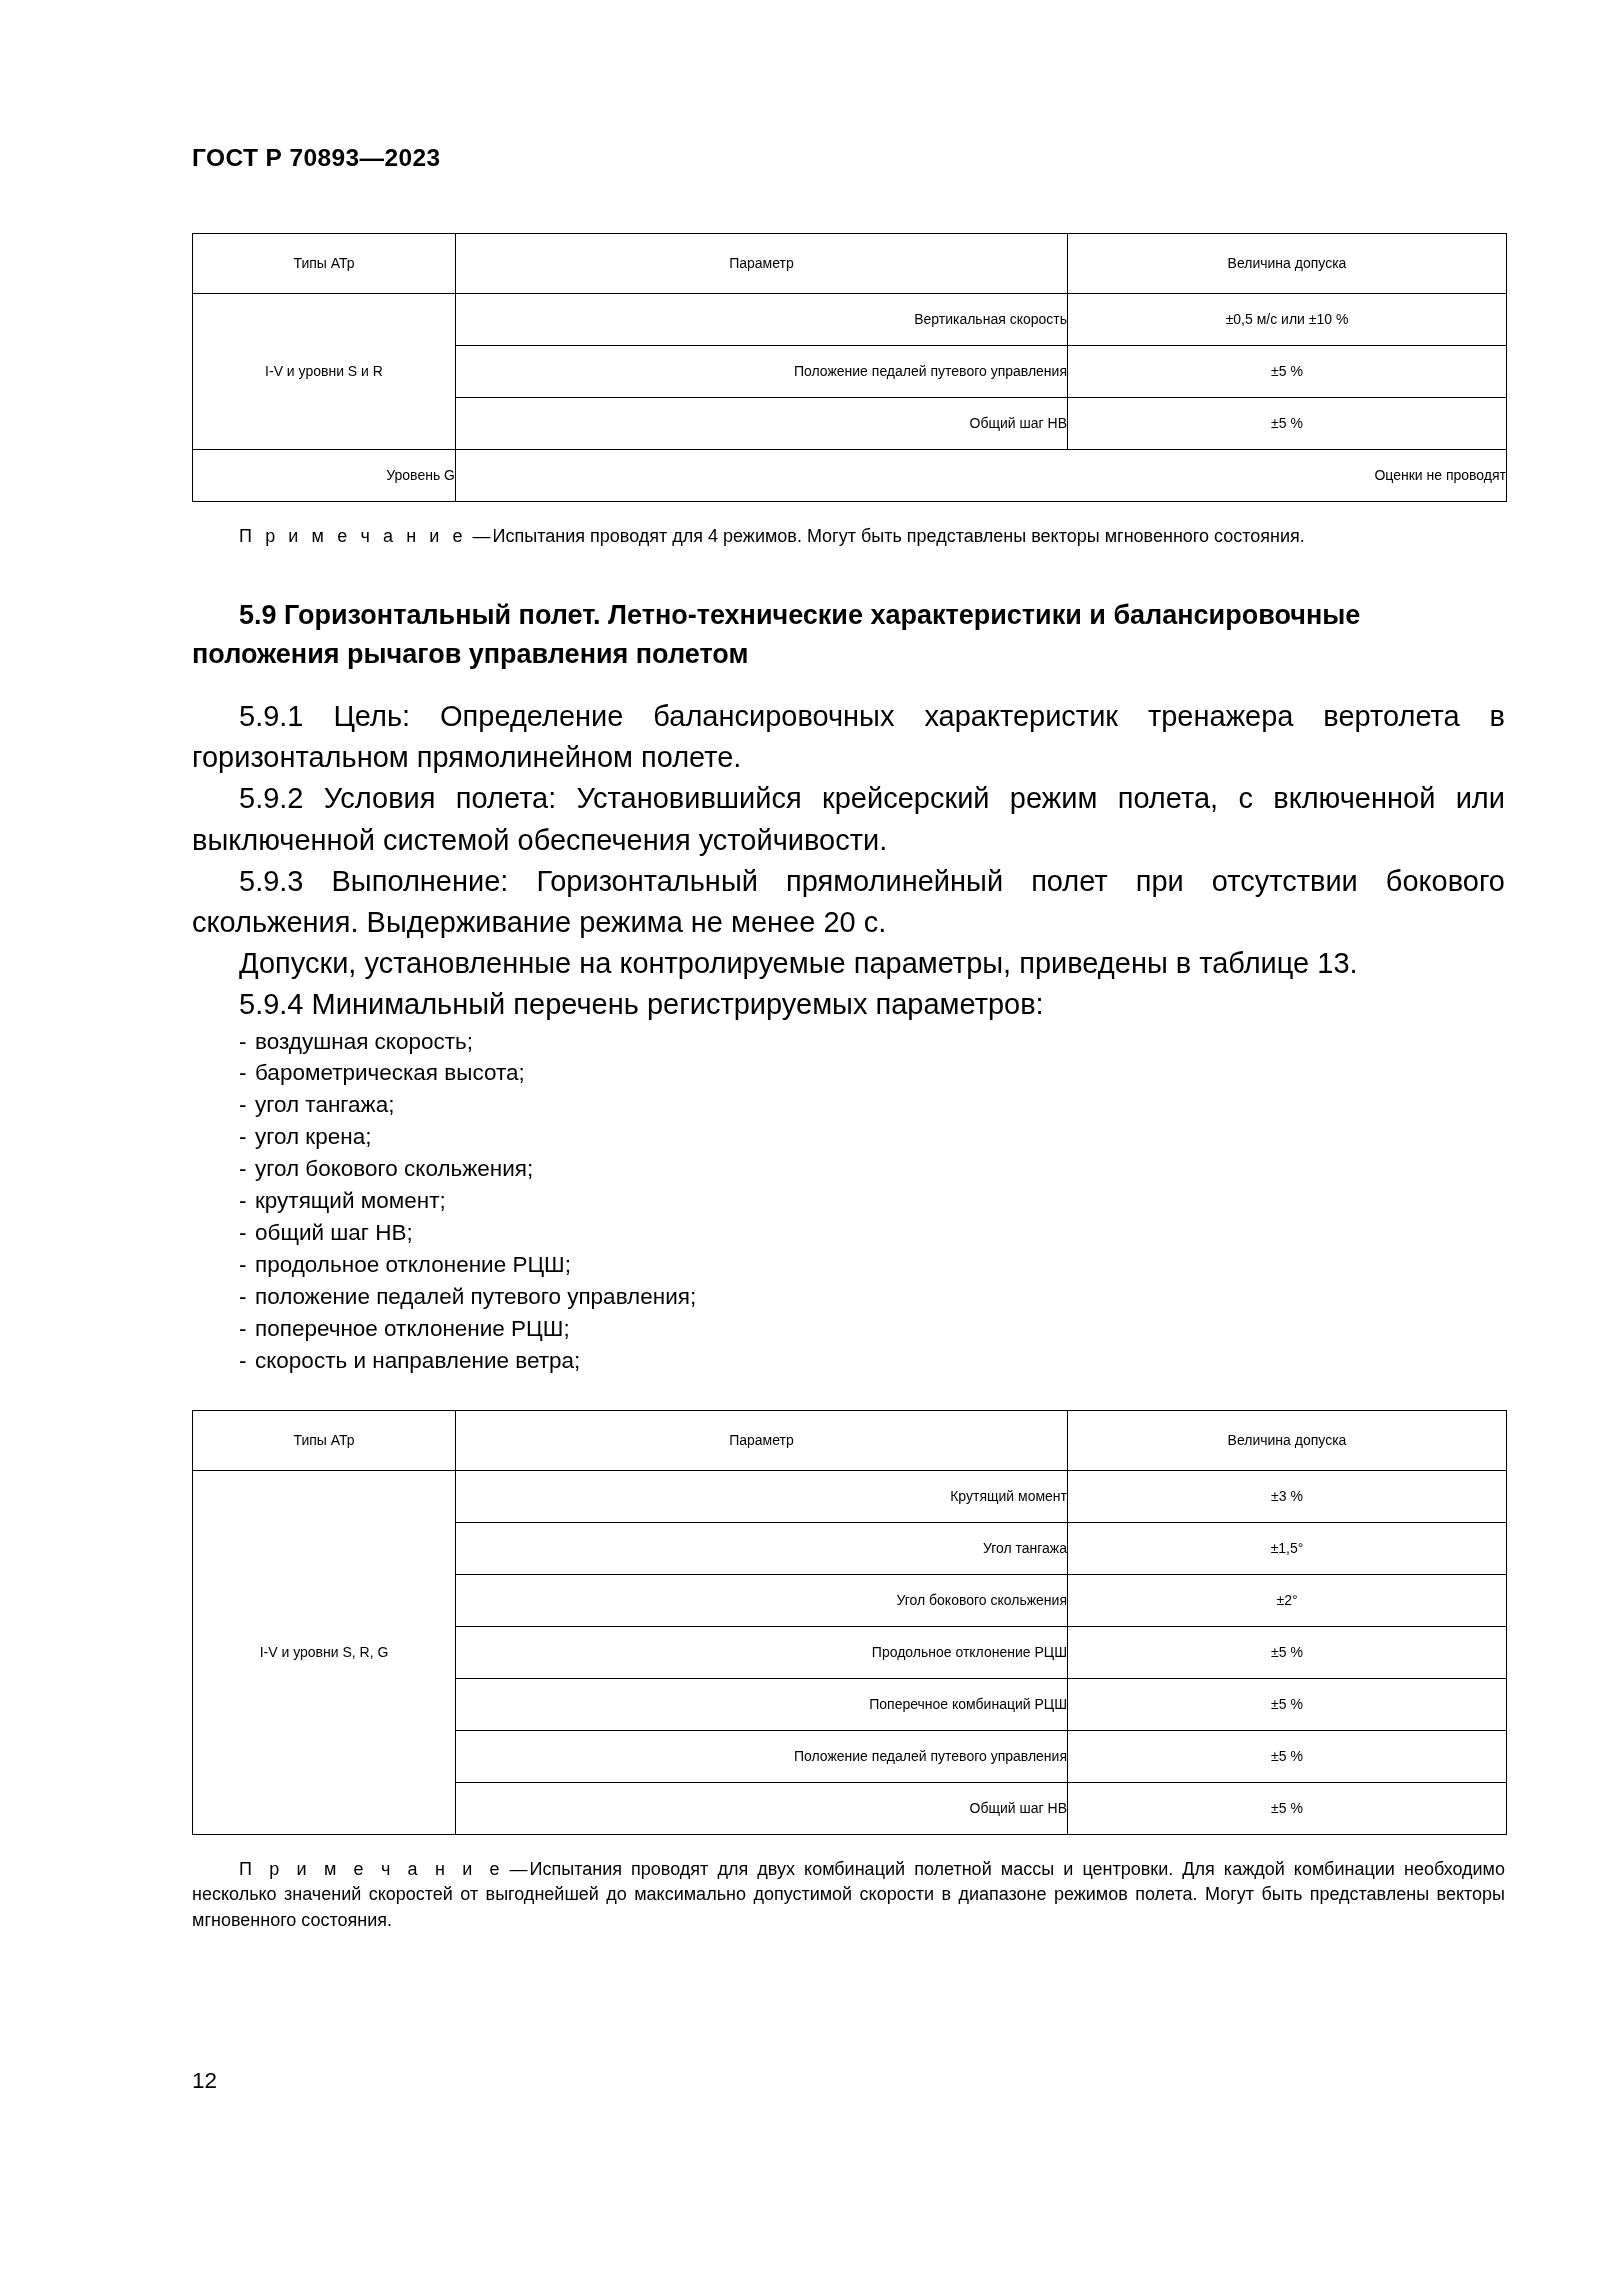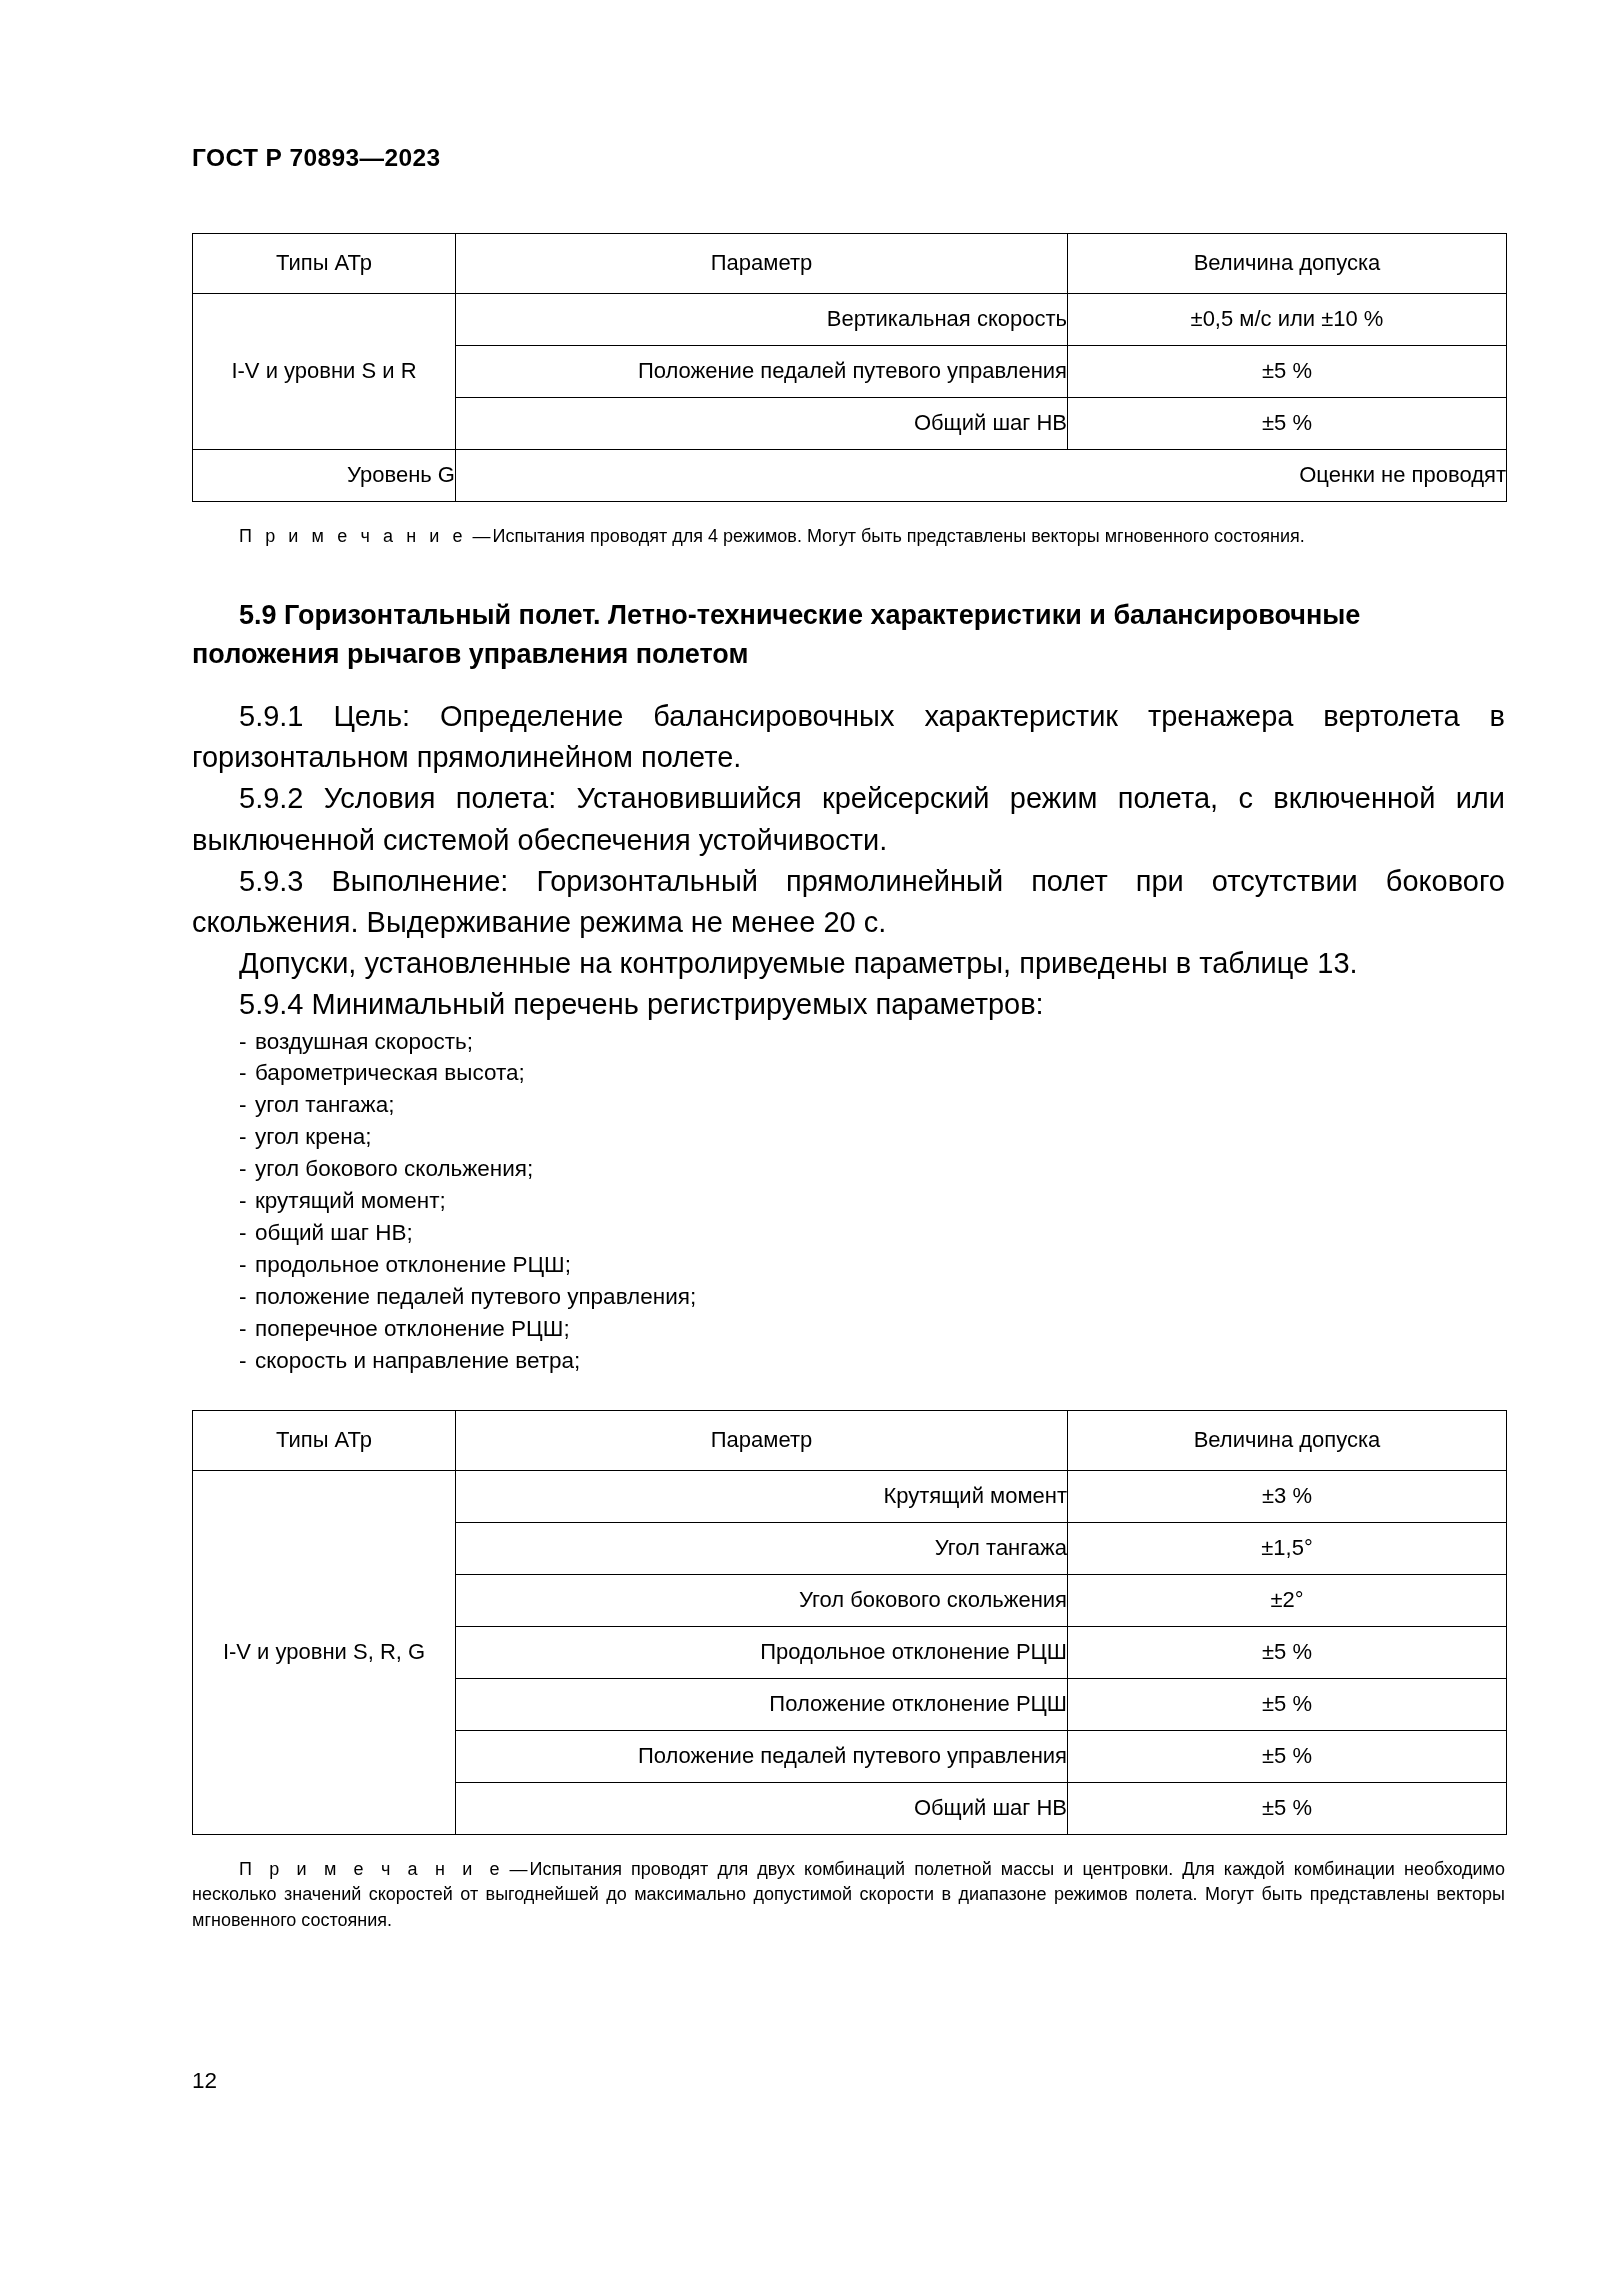--- a/index.html
+++ b/index.html
@@ -53,21 +53,21 @@
   }
   .table-caption .tcap-rest {
     margin-left: 2px;
   }
 
   
   table.gost {
     border-collapse: collapse;
     width: 100%;
     table-layout: fixed;
-    font-size: 22px;
+    font-size: 14px;
   }
   table.gost td, table.gost th {
     border: 1.6px solid #000000;
     padding: 0;
     font-weight: normal;
     vertical-align: middle;
   }
   table.gost thead td {
     text-align: center;
     height: 51px;
@@ -251,21 +251,21 @@
         </tr>
         <tr>
           <td class="cell-left">Угол бокового скольжения</td>
           <td class="cell-center">±2°</td>
         </tr>
         <tr>
           <td class="cell-left">Продольное отклонение РЦШ</td>
           <td class="cell-center">±5 %</td>
         </tr>
         <tr>
-          <td class="cell-left">Положение отклонение РЦШ</td>
+          <td class="cell-left">Поперечное комбинаций РЦШ</td>
           <td class="cell-center">±5 %</td>
         </tr>
         <tr>
           <td class="cell-left">Положение педалей путевого управления</td>
           <td class="cell-center">±5 %</td>
         </tr>
         <tr>
           <td class="cell-left">Общий шаг НВ</td>
           <td class="cell-center">±5 %</td>
         </tr>

